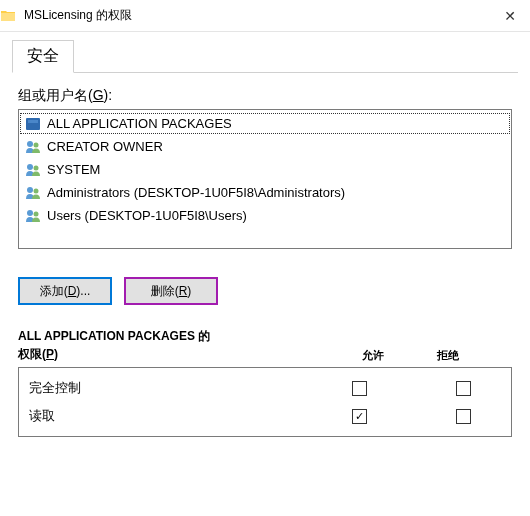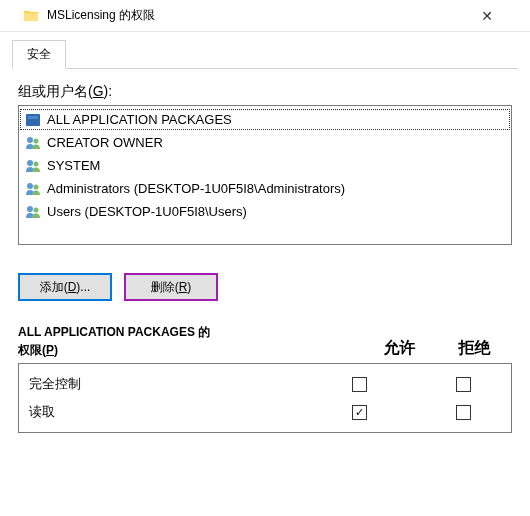--- a/index.html
+++ b/index.html
@@ -8,21 +8,21 @@
       font-size: 12px;
       background: #fff;
       width: 530px;
       height: 516px;
       overflow: hidden;
     }
     .titlebar {
       height: 32px;
       display: flex;
       align-items: center;
-      padding: 0 23px;
+      padding: 0 0;
       background: #fff;
       border-bottom: 1px solid #e5e5e5;
     }
     .titlebar .folder-icon {
       width: 16px; height: 16px;
       margin-right: 8px;
     }
     .titlebar .title {
       flex: 1;
       font-size: 12px;
@@ -41,21 +41,21 @@
       display: flex;
       border-bottom: 1px solid #d0d0d0;
       position: relative;
     }
     .tab {
       padding: 5px 14px;
       border: 1px solid #d0d0d0;
       border-bottom: 1px solid #fff;
       background: #fff;
       margin-bottom: -1px;
-      font-size: 12px;
+      font-size: 16px;
       cursor: pointer;
     }
     .tab-content {
       padding: 14px 6px 6px 6px;
     }
     .label {
       font-size: 14px;
       margin-bottom: 4px;
     }
     .listbox {
@@ -109,22 +109,21 @@
       margin-bottom: 4px;
       font-weight: bold;
     }
     .perm-title {
       flex: 1;
       font-size: 12px;
       line-height: 1.5;
     }
     .perm-col-header {
       width: 75px;
-      text-align: center;
-      font-size: 16px;
+      font-size: 11px;
     }
     .perm-listbox {
       border: 1px solid #7a7a7a;
       background: #fff;
       padding: 6px 0;
     }
     .perm-row {
       display: flex;
       align-items: center;
       padding: 4px 10px;

